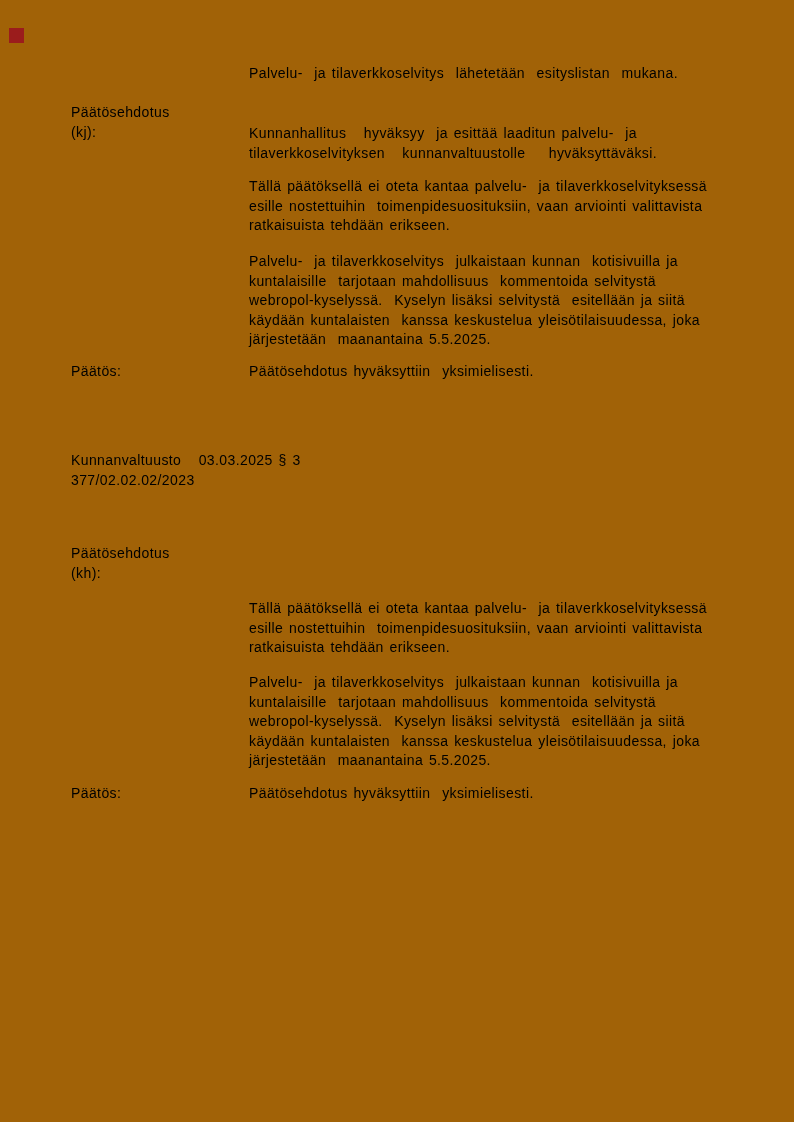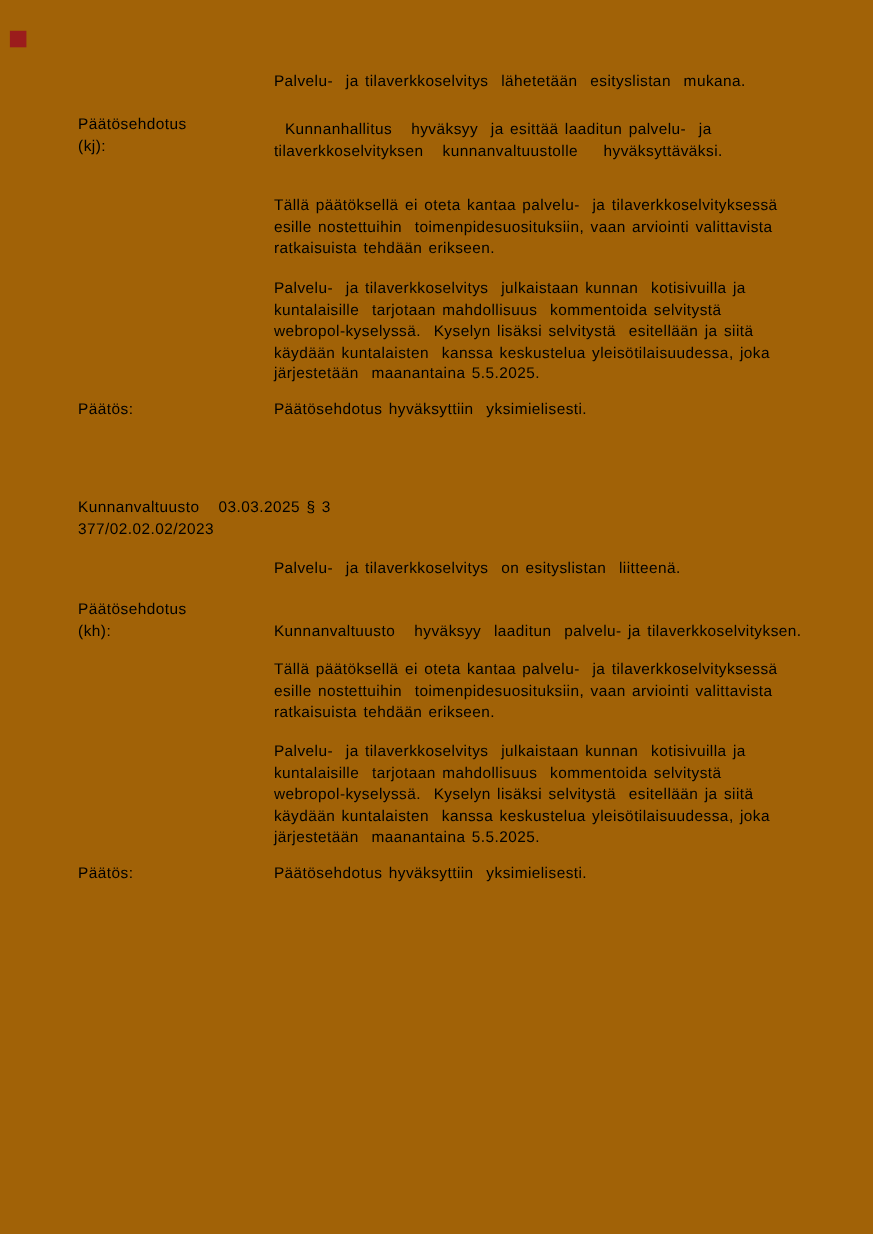--- a/index.html
+++ b/index.html
@@ -22,21 +22,21 @@
   }
   .marker {
     position: absolute;
     left: 9px;
     top: 28px;
     width: 15px;
     height: 15px;
   }
   #kj-intro          { left: 249px; top: 64px;  }
   #kj-label          { left: 71px;  top: 103px; }
-  #kj-proposal       { left: 249px; top: 108px; text-align: center; }
+  #kj-proposal       { left: 249px; top: 124px; }
   #kj-stance         { left: 249px; top: 177px; }
   #kj-publish        { left: 249px; top: 252px; }
   #kj-decision-label { left: 71px;  top: 362px; }
   #kj-decision       { left: 249px; top: 362px; }
   #kv-header         { left: 71px;  top: 414px; margin-top: 37px; }
   #kh-intro          { left: 249px; top: 507px; }
   #kh-label          { left: 71px;  top: 544px; }
   #kh-proposal       { left: 249px; top: 564px; }
   #kh-stance         { left: 249px; top: 599px; }
   #kh-publish        { left: 249px; top: 673px; }
@@ -68,26 +68,24 @@
 käydään kuntalaisten  kanssa keskustelua yleisötilaisuudessa, joka
 järjestetään  maanantaina 5.5.2025.</div>
 
   <div class="txt" id="kj-decision-label">Päätös:</div>
 
   <div class="txt" id="kj-decision">Päätösehdotus hyväksyttiin  yksimielisesti.</div>
 
   <div class="txt" id="kv-header">Kunnanvaltuusto   03.03.2025 § 3
 377/02.02.02/2023</div>
 
-  <div class="txt" id="kh-intro">Palvelu-  ja tilaverkkoselvitys  on esityslistan  liitteenä.</div>
 
   <div class="txt" id="kh-label">Päätösehdotus
 (kh):</div>
 
-  <div class="txt" id="kh-proposal">Kunnanvaltuusto   hyväksyy  laaditun  palvelu- ja tilaverkkoselvityksen.</div>
 
   <div class="txt" id="kh-stance">Tällä päätöksellä ei oteta kantaa palvelu-  ja tilaverkkoselvityksessä
 esille nostettuihin  toimenpidesuosituksiin, vaan arviointi valittavista
 ratkaisuista tehdään erikseen.</div>
 
   <div class="txt" id="kh-publish">Palvelu-  ja tilaverkkoselvitys  julkaistaan kunnan  kotisivuilla ja
 kuntalaisille  tarjotaan mahdollisuus  kommentoida selvitystä
 webropol-kyselyssä.  Kyselyn lisäksi selvitystä  esitellään ja siitä
 käydään kuntalaisten  kanssa keskustelua yleisötilaisuudessa, joka
 järjestetään  maanantaina 5.5.2025.</div>

